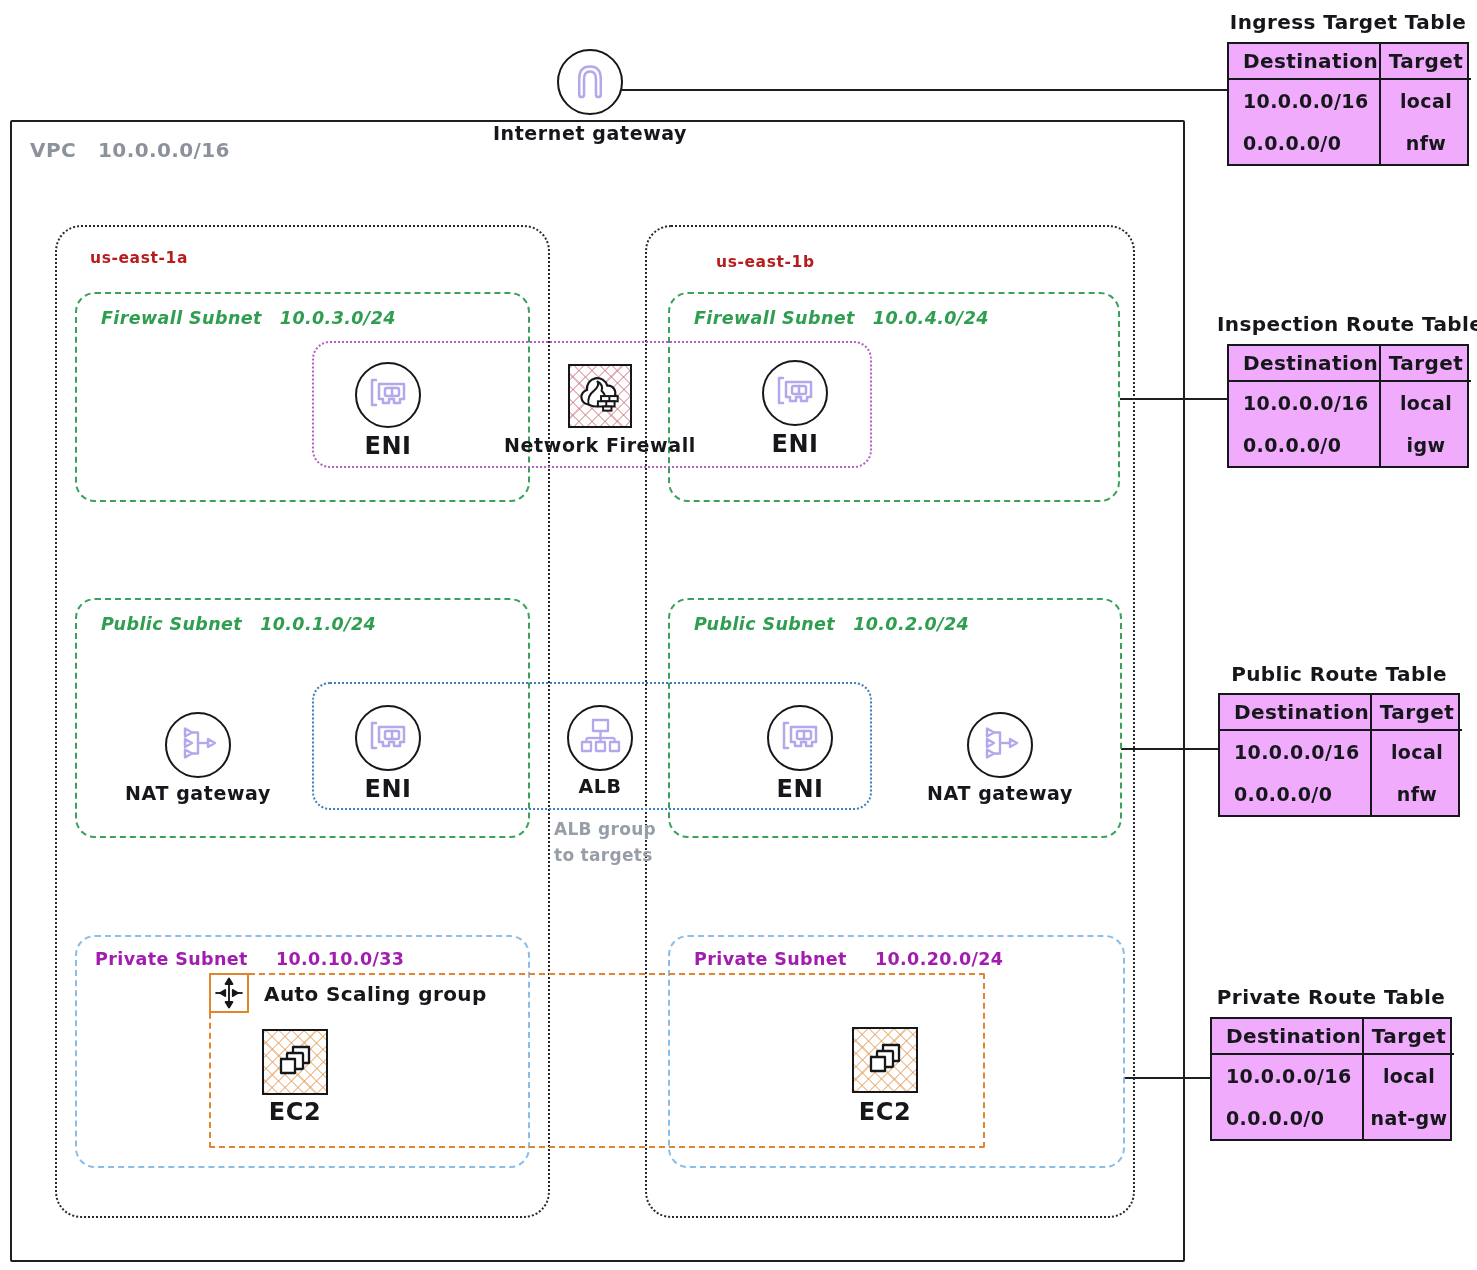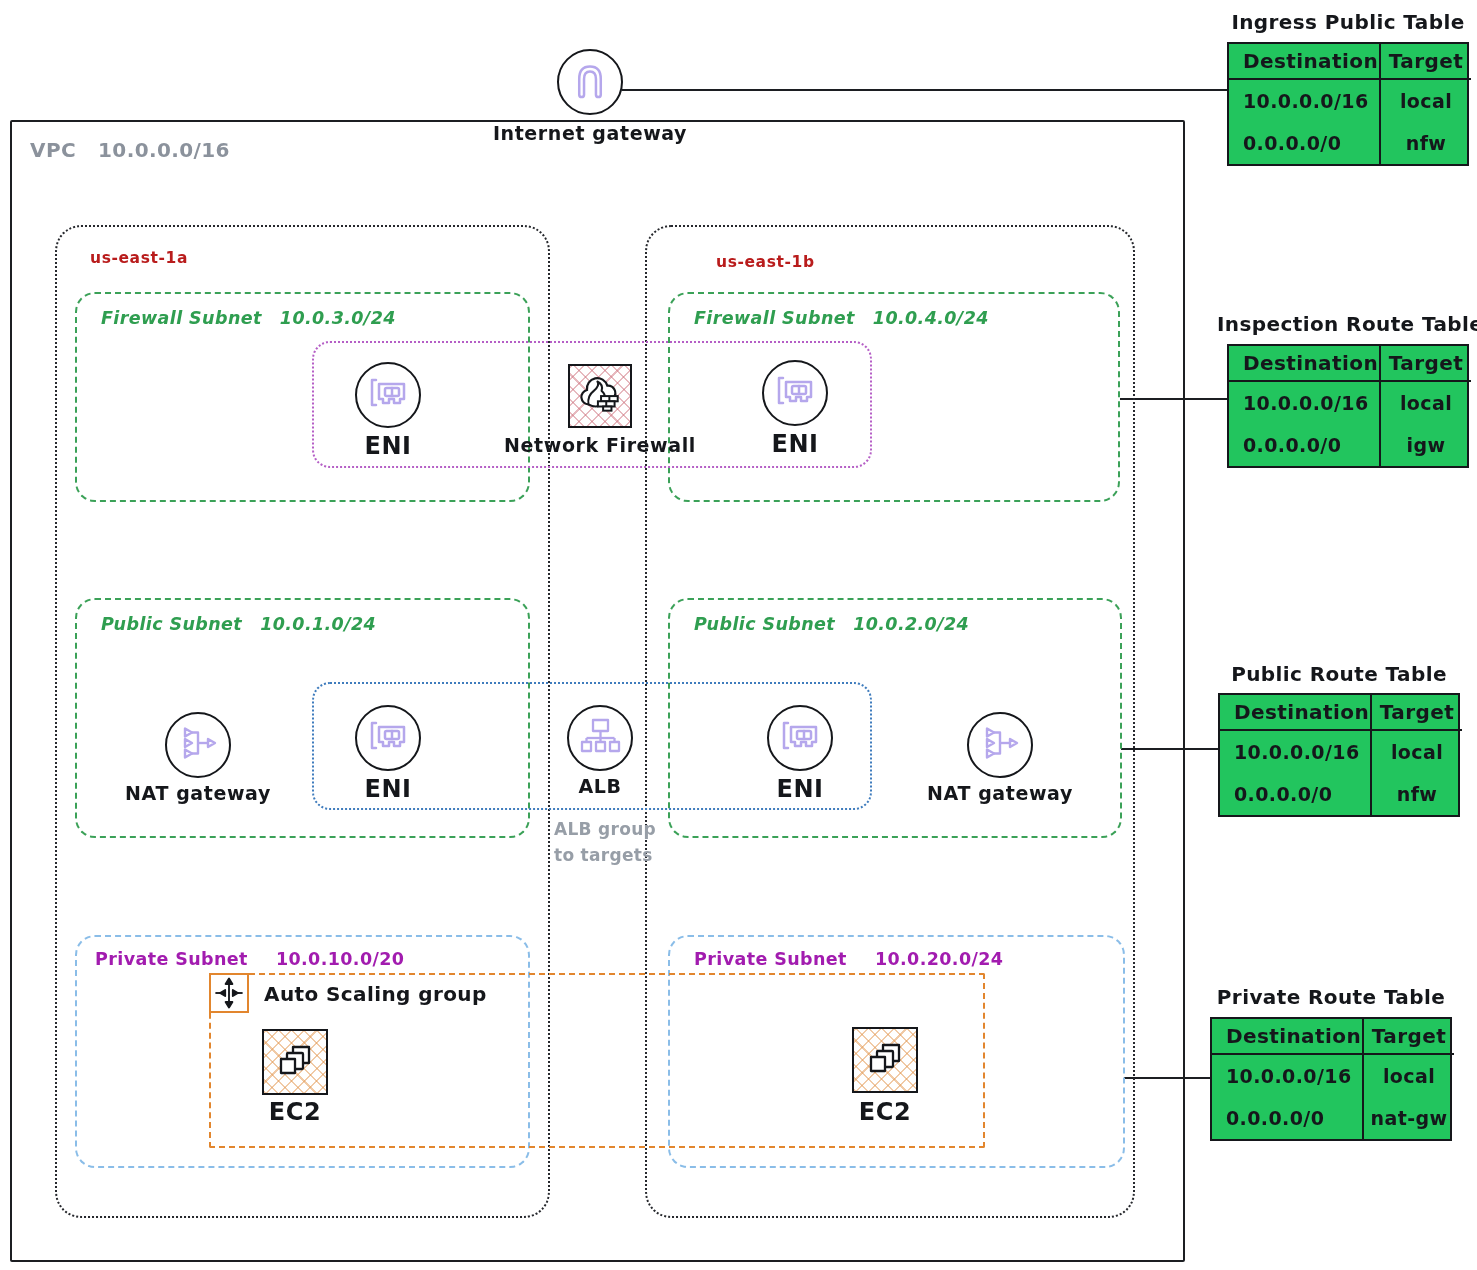--- a/index.html
+++ b/index.html
@@ -35,21 +35,21 @@
     repeating-linear-gradient(135deg,rgba(205,110,122,.48) 0 1.5px,transparent 1.5px 9px);}
   .hatch-orange{background-image:
     repeating-linear-gradient(45deg,rgba(226,150,78,.5) 0 1.5px,transparent 1.5px 9px),
     repeating-linear-gradient(135deg,rgba(226,150,78,.5) 0 1.5px,transparent 1.5px 9px);}
   .asg-icon-box{width:40px;height:40px;border:2.2px solid #e2862e;background:#fff;
     display:flex;align-items:center;justify-content:center;}
   
   .hline{height:2.4px;background:#1c1e22;}
   
   .rt-title{font-size:20px;font-weight:600;text-align:center;letter-spacing:.4px;white-space:nowrap;}
-  .rt-table{display:grid;grid-template-columns:152px 90px;border:2.3px solid #15171b;background:#22c55e;}
+  .rt-table{display:grid;grid-template-columns:152px 90px;border:2.3px solid #15171b;background:#f0abfc;}
   .rt-cell{font-size:19px;letter-spacing:.4px;display:flex;align-items:center;box-sizing:border-box;
     padding-left:14px;height:42px;font-weight:600;}
   .rt-cell.head{height:36px;border-bottom:2.3px solid #15171b;font-size:20px;}
   .rt-cell.c1{border-right:2.3px solid #15171b;}
   .rt-cell.t{justify-content:center;padding-left:0;}
 </style>
 </head>
 <body>
 
 <div class="canvas">
@@ -235,21 +235,21 @@
           <path d="M32 18 l7 4 -7 4 z"></path>
         </g>
       </svg>
     </span>
   </div>
   <div class="abs node-label" style="left:915px;top:782px;width:170px;font-size:19px;">NAT gateway</div>
 
   <div class="abs subnet blue" style="left:75px;top:935px;width:455px;height:233px;">
     <div class="lbl subnet-label blue" style="padding:12px 0 0 18px;">
       <span>Private Subnet</span>
-      <span>10.0.10.0/20</span>
+      <span>10.0.10.0/33</span>
     </div>
   </div>
   <div class="abs subnet blue" style="left:668px;top:935px;width:457px;height:233px;">
     <div class="lbl subnet-label blue" style="padding:12px 0 0 24px;">
       <span>Private Subnet</span>
       <span>10.0.20.0/24</span>
     </div>
   </div>
 
   <div class="abs group-orange" style="left:209px;top:973px;width:776px;height:175px;"></div>
@@ -287,21 +287,21 @@
         <g stroke="#15171b" stroke-width="2.3" fill="#ffffff" stroke-linejoin="round">
           <rect x="22" y="11" width="16" height="16"></rect>
           <rect x="16" y="17" width="16" height="16" rx="1"></rect>
           <rect x="10" y="23" width="14" height="14"></rect>
         </g>
       </svg>
     </span>
   </div>
   <div class="abs node-label" style="left:850px;top:1098px;width:70px;">EC2</div>
 
-  <div class="abs rt-title" style="left:1227px;top:10px;width:242px;">Ingress Public Table</div>
+  <div class="abs rt-title" style="left:1227px;top:10px;width:242px;">Ingress Target Table</div>
   <div class="abs rt-table" style="left:1227px;top:42px;width:242px;">
     <div class="rt-cell head c1">Destination</div>
     <div class="rt-cell head t">Target</div>
     <div class="rt-cell c1">10.0.0.0/16</div>
     <div class="rt-cell t">local</div>
     <div class="rt-cell c1">0.0.0.0/0</div>
     <div class="rt-cell t">nfw</div>
   </div>
 
   <div class="abs rt-title" style="left:1217px;top:312px;width:262px;">Inspection Route Table</div>

